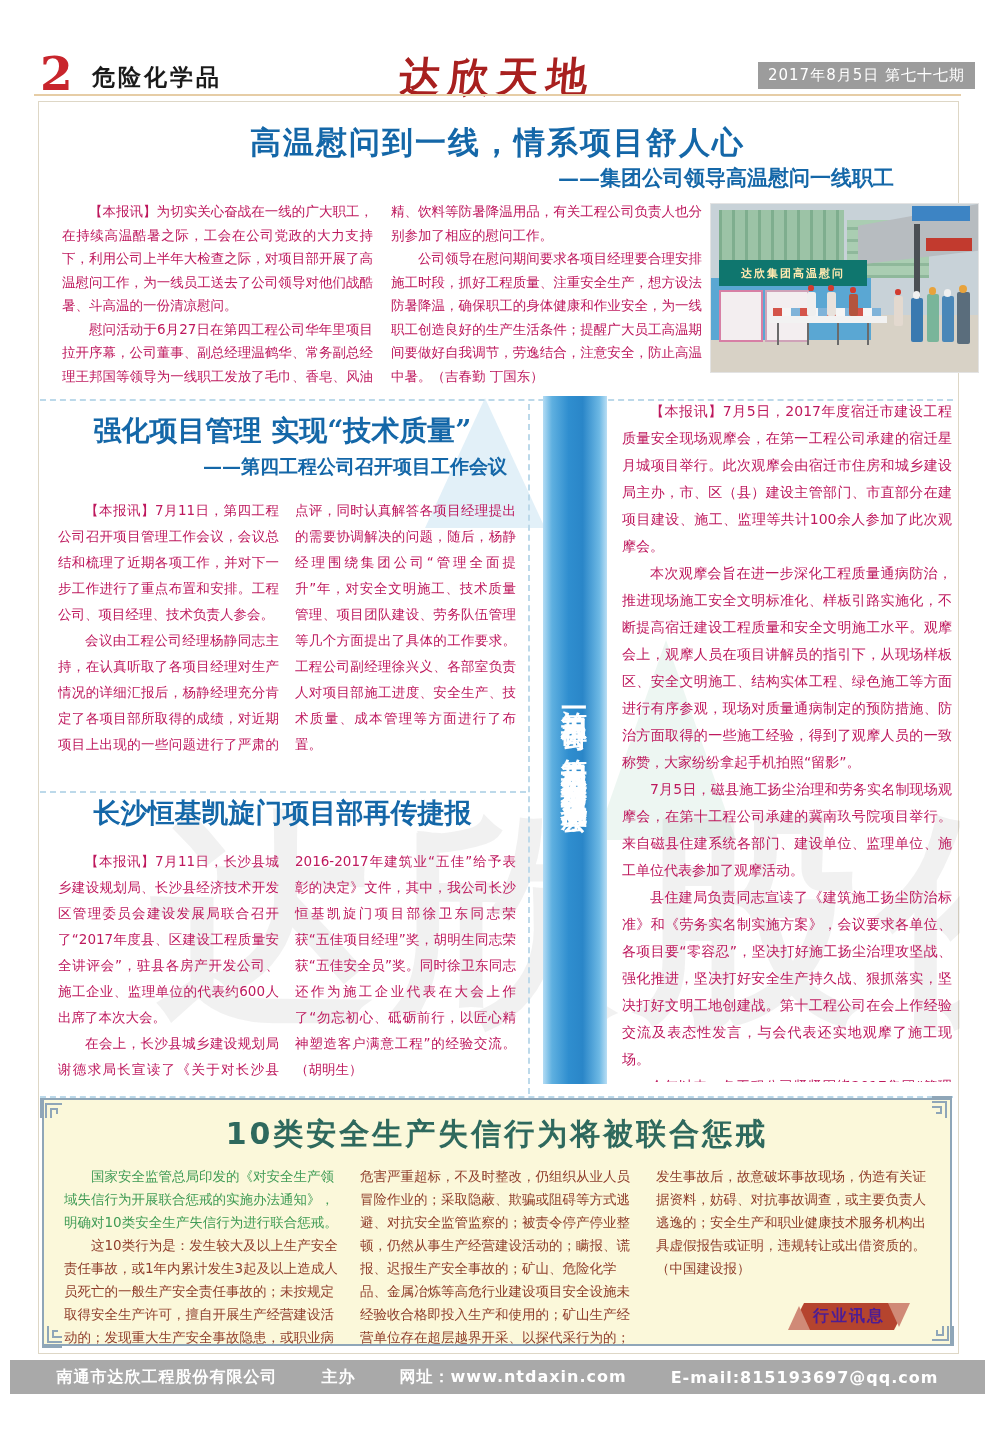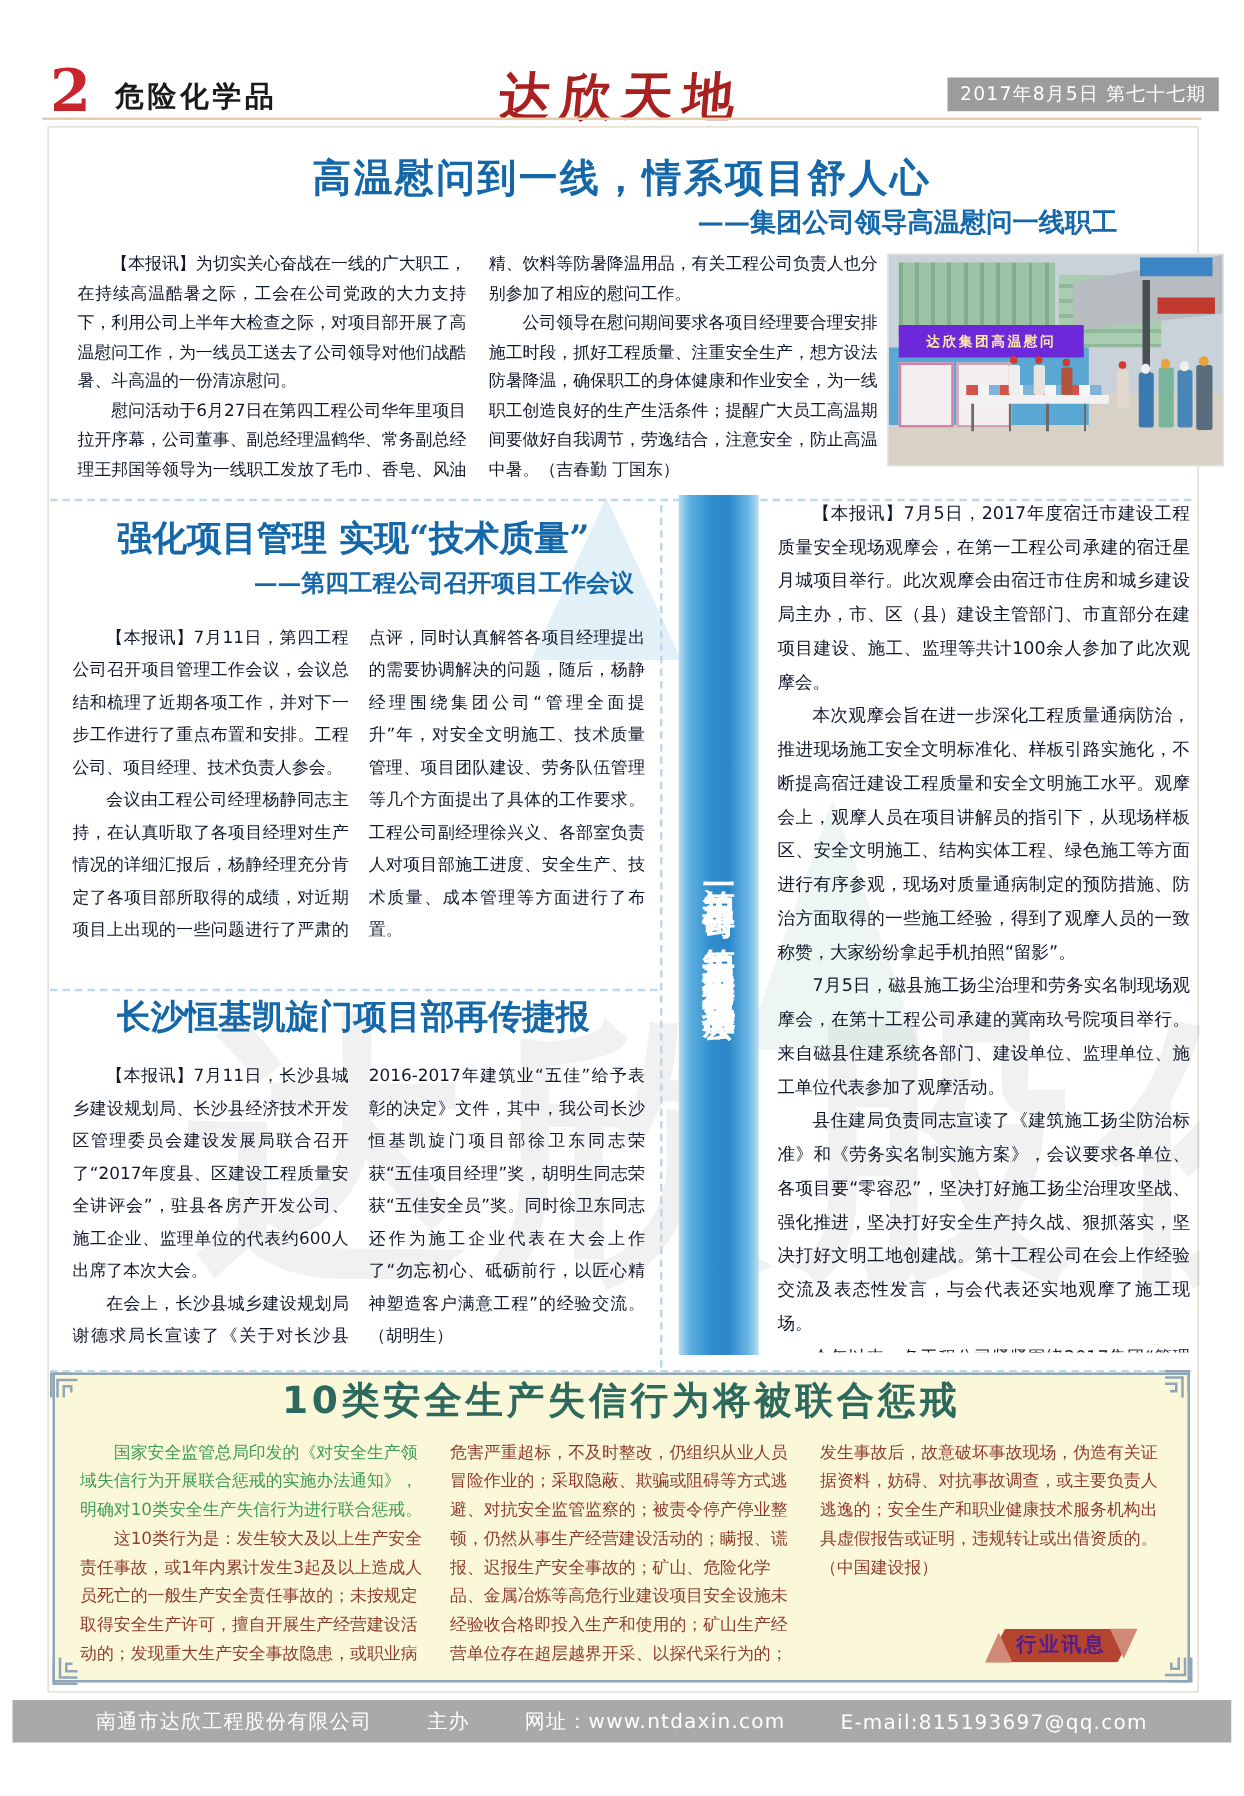--- a/index.html
+++ b/index.html
@@ -13,21 +13,21 @@
   .hdr-masthead{position:absolute;left:0;right:0;top:50px;text-align:center;color:#a8201f;
            font-size:41px;font-weight:900;font-family:"DejaVu Serif",serif;letter-spacing:8px;
            transform:skewX(-5deg);}
   .hdr-date{position:absolute;right:20px;top:62px;background:#9c9c9c;color:#fff;font-size:15px;
            padding:4px 10px;letter-spacing:1px;}
   .hdr-line{position:absolute;left:34px;right:34px;top:94px;height:2px;background:#e6cda6;}
   .content-frame{position:absolute;left:38px;top:101px;width:919px;height:1251px;border:1px solid #ded7c6;}
 
   
   .body-text p{margin:0;text-indent:2em;}
-  .jtext{text-align:justify;color:#0f172a;}
+  .jtext{text-align:justify;color:#be185d;}
 
   
   .a1-title{position:absolute;left:0;right:0;top:122px;text-align:center;color:#1467a8;
             font-size:31px;font-weight:bold;letter-spacing:2px;font-family:"DejaVu Serif",serif;}
   .a1-sub{position:absolute;left:0;top:164px;width:872px;text-align:right;color:#1467a8;
             font-size:21px;font-weight:bold;font-family:"DejaVu Serif",serif;margin-left:22px;}
   .a1-body{position:absolute;left:62px;top:200px;width:640px;height:190px;
             column-count:2;column-gap:18px;column-fill:auto;
             font-size:13.5px;line-height:23.5px;overflow:hidden;}
 
@@ -39,21 +39,21 @@
          background:repeating-linear-gradient(90deg,#7fae8e 0 3px,#9cc3a6 3px 13px);}
   .ph-bldg-mid{position:absolute;left:136px;top:16px;width:82px;height:58px;
          background:repeating-linear-gradient(0deg,#8fb89b 0 3px,#aacdb2 3px 12px);}
   .ph-canopy{position:absolute;right:0;top:0;width:120px;height:78px;background:#b7bcc0;
          clip-path:polygon(0 28%,100% 0,100% 60%,0 78%);}
   .ph-post{position:absolute;right:58px;top:20px;width:6px;height:110px;background:#4a4f54;}
   .ph-sign-blue{position:absolute;right:8px;top:2px;width:58px;height:15px;background:#3d84c4;}
   .ph-sign-red{position:absolute;right:6px;top:34px;width:46px;height:13px;background:#c23a2e;}
   .ph-wall{position:absolute;left:0;top:74px;width:160px;height:62px;background:#5aa7d3;}
   .ph-poster{position:absolute;background:#f3eef0;border:2px solid #d77fa5;}
-  .ph-banner{position:absolute;left:8px;top:56px;width:148px;height:26px;background:#6d28d9;
+  .ph-banner{position:absolute;left:8px;top:56px;width:148px;height:26px;background:#0f766e;
          display:flex;align-items:center;justify-content:center;}
   .ph-banner span{color:#ffe9b0;font-size:11px;font-weight:bold;white-space:nowrap;letter-spacing:2px;}
   .ph-table{position:absolute;left:58px;top:112px;width:118px;height:7px;background:#f2f2f2;
          box-shadow:0 10px 0 -4px #e8e8e8;}
   .ph-table::after{content:"";position:absolute;left:8px;top:7px;width:100px;height:22px;
          background:repeating-linear-gradient(90deg,#6b6b6b 0 2px,transparent 2px 30px);}
   .ph-items{position:absolute;left:62px;top:104px;width:108px;height:8px;
          background:repeating-linear-gradient(90deg,#d4544a 0 9px,#f5f5f5 9px 18px,#7fb3d9 18px 27px);}
   .person{position:absolute;border-radius:2px;}
   .person::before{content:"";position:absolute;top:-7px;left:15%;width:64%;padding-top:64%;
@@ -100,21 +100,21 @@
   .wm-tri1{position:absolute;left:425px;top:398px;width:0;height:0;pointer-events:none;
            border-left:60px solid transparent;border-right:60px solid transparent;
            border-bottom:130px solid rgba(125,185,225,0.22);}
   .wm-tri2{position:absolute;left:596px;top:640px;width:0;height:0;pointer-events:none;
            border-left:70px solid transparent;border-right:70px solid transparent;
            border-bottom:200px solid rgba(140,200,175,0.16);}
 
   
   .notice{position:absolute;left:42px;top:1098px;width:910px;height:248px;background:#fbf8da;
           border:2px solid #8fa6b8;box-sizing:border-box;}
-  .notice-title{text-align:center;color:#2e695d;font-size:30px;font-weight:bold;
+  .notice-title{text-align:center;margin-top:14px;color:#2e695d;font-size:30px;font-weight:bold;
           letter-spacing:3px;}
   .notice-body{margin:10px 20px 0;height:184px;column-count:3;column-gap:22px;column-fill:auto;
           font-size:13.5px;line-height:23px;overflow:hidden;}
   .notice-body p{margin:0;text-indent:2em;}
   .txt-green{color:#3f9b55;}
   .txt-red{color:#8f3c2a;}
   .corner{position:absolute;width:26px;height:26px;}
   .corner svg{display:block;}
   .c-tl{left:-6px;top:-6px;}
   .c-tr{right:-6px;top:-6px;transform:rotate(90deg);}
@@ -128,21 +128,21 @@
           border-bottom:24px solid #d08a77;}
   .badge .tri-r{position:absolute;right:-2px;top:0;width:0;height:0;
           border-left:11px solid transparent;border-right:11px solid transparent;
           border-top:24px solid #d08a77;}
   .badge span{position:absolute;inset:0;display:flex;align-items:center;justify-content:center;
           color:#4c1d95;font-size:16px;font-weight:bold;letter-spacing:2px;}
 
   
   .footer{position:absolute;left:10px;right:10px;top:1360px;height:34px;background:#a9a9a9;
           display:flex;align-items:center;justify-content:center;color:#fff;font-size:16px;}
-  .footer span{margin:0 22px;letter-spacing:1px;}
+  .footer span{margin:0 22px;letter-spacing:1px;font-weight:bold;}
 </style>
 </head>
 <body>
 
 <div class="page">
 
   <div class="hdr-num">2</div>
   <div class="hdr-sec">危险化学品</div>
   <div class="hdr-masthead">达欣天地</div>
   <div class="hdr-date">2017年8月5日  第七十七期</div>

